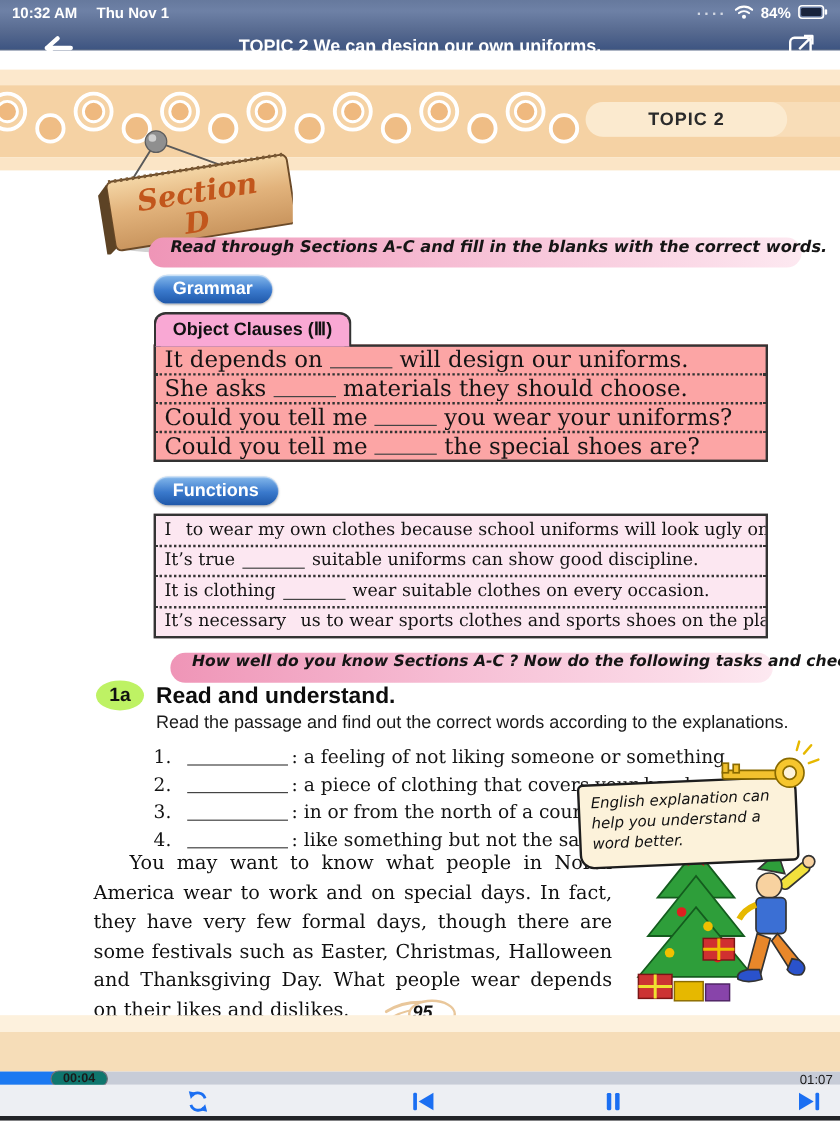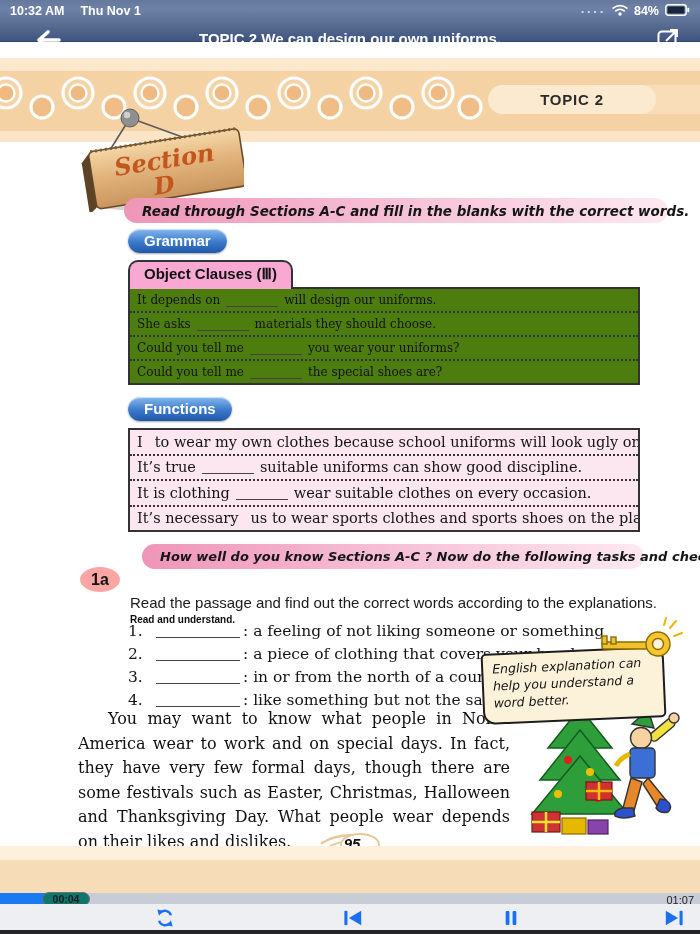--- a/index.html
+++ b/index.html
@@ -30,52 +30,52 @@
   .topic-strip{position:absolute;top:85px;left:490px;width:210px;height:29px;
                background:#f8ddb8;border-radius:15px 0 0 15px;}
   .topic-pill{position:absolute;top:85px;left:488px;width:168px;height:29px;background:#fbeacf;
               border-radius:15px;display:flex;align-items:center;justify-content:center;
               font-size:15px;font-weight:bold;color:#2b2b2b;letter-spacing:.8px;}
   .banner{position:absolute;top:106px;left:44px;}
 
   
   .pinkbar{position:absolute;height:25px;border-radius:13px;
            background:linear-gradient(90deg,#ef95b7 0%,#f6bcd3 45%,#fbdbe8 85%,#fde9f1 100%);
-           display:flex;align-items:center;padding:0 18px;box-sizing:border-box;
+           display:flex;align-items:flex-start;padding:0 18px;box-sizing:border-box;
            font-family:"DejaVu Sans",sans-serif;font-style:italic;font-weight:bold;
            font-size:13.5px;color:#151515;white-space:nowrap;}
   .pb1{top:198px;left:124px;width:544px;}
   .pb2{top:544px;left:142px;width:502px;font-size:13px;}
 
   
   .bluepill{position:absolute;padding:3px 16px 4px;border-radius:15px;color:#fff;
             font-weight:bold;font-size:15px;
             background:linear-gradient(180deg,#85b9ec 0%,#3a79cc 55%,#1f58a9 100%);
             box-shadow:0 1px 2px rgba(0,0,0,.35), inset 0 1px 1px rgba(255,255,255,.65);}
   .gp{top:229px;left:128px;} .fp{top:397px;left:128px;}
 
   
   .tab{position:absolute;top:260px;left:128px;z-index:3;background:#f9a8d4;
        border:2px solid #333;border-bottom:none;border-radius:10px 10px 0 0;
        padding:3px 14px 6px;font-weight:bold;font-size:15px;color:#111;}
   .exbox{position:absolute;left:128px;width:512px;border:2px solid #333;box-sizing:border-box;
          display:flex;flex-direction:column;font-family:"DejaVu Serif","Liberation Serif",serif;
          color:#141414;}
-  .gbox{top:287px;height:98px;background:#4d7c0f;font-size:12px;z-index:1;}
+  .gbox{top:287px;height:98px;background:#fca5a5;font-size:19px;z-index:1;}
   .fbox{top:428px;height:104px;background:#fce7f1;font-size:14.5px;}
   .exrow{flex:1;display:flex;align-items:center;padding:0 7px;white-space:nowrap;overflow:hidden;}
   .exrow + .exrow{border-top:2px dotted #333;}
   .blank{display:inline-block;width:52px;height:13px;border-bottom:1.5px solid #444;margin:0 6px;}
   .blank-l{width:84px;margin:0 3px 0 6px;}
 
   
-  .badge1a{position:absolute;top:567px;left:80px;width:40px;height:25px;background:#fca5a5;
+  .badge1a{position:absolute;top:567px;left:80px;width:40px;height:25px;background:#bef264;
            border-radius:50%;display:flex;align-items:center;justify-content:center;
            font-weight:bold;font-size:16px;color:#111;}
-  .tasktitle{position:absolute;top:570px;left:130px;font-weight:bold;font-size:10px;color:#0d0d0d;margin-top:44px;}
+  .tasktitle{position:absolute;top:570px;left:130px;font-weight:bold;font-size:19px;color:#0d0d0d;}
   .tasksub{position:absolute;top:594px;left:130px;font-size:15px;color:#1a1a1a;}
   .wordlist{position:absolute;top:619px;left:128px;width:512px;
             font-family:"DejaVu Serif","Liberation Serif",serif;font-size:15.5px;color:#141414;}
   .worditem{height:23px;display:flex;align-items:center;white-space:nowrap;}
   .wnum{display:inline-block;width:22px;}
 
   
   .keynote{position:absolute;top:650px;left:482px;width:183px;height:71px;z-index:5;
            background:#fcf2da;border:2px solid #1d1d1d;border-radius:5px 12px 5px 12px;
            transform:rotate(-2.5deg);padding:5px 9px;box-sizing:border-box;

